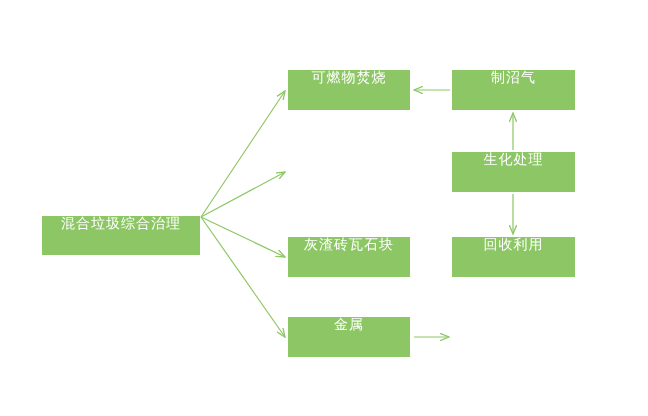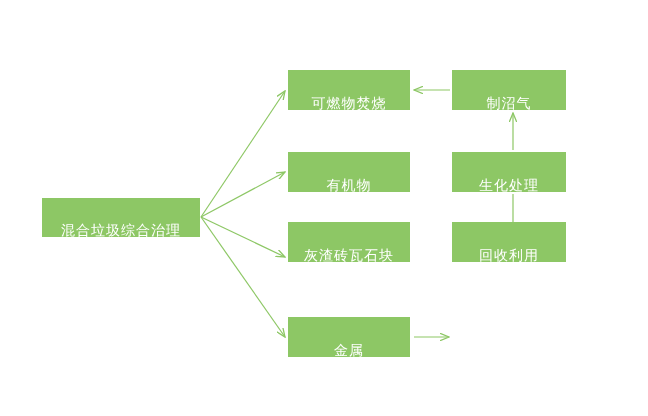--- a/index.html
+++ b/index.html
@@ -16,47 +16,47 @@
     height: 416px;
     background: #ffffff;
     overflow: hidden;
   }
   .node {
     position: absolute;
     box-sizing: border-box;
     background: #8DC765;
     color: #ffffff;
     display: flex;
-    align-items: flex-end;
+    align-items: flex-start;
     justify-content: center;
     font-size: 14px;
     letter-spacing: 1px;
     line-height: 1;
     white-space: nowrap;
     user-select: none;
   }
   .node-root {
     left: 42px;
-    top: 198px;
+    top: 216px;
     width: 158px;
     height: 39px;
   }
   .node-col1 {
     left: 288px;
     width: 122px;
     height: 40px;
   }
   .node-col2 {
     left: 452px;
-    width: 114px;
+    width: 123px;
     height: 40px;
   }
   .row1 { top: 70px; }
   .row2 { top: 152px; }
-  .row3 { top: 222px; }
+  .row3 { top: 237px; }
   .row4 { top: 317px; }
   #edges {
     position: absolute;
     left: 0;
     top: 0;
     width: 648px;
     height: 416px;
     pointer-events: none;
   }
 </style>
@@ -86,23 +86,20 @@
     <line x1="414" y1="337" x2="449" y2="337" stroke="#8DC765" stroke-width="1.2" marker-end="url(#arrowhead)"></line>
   </svg>
 
   <div class="node node-root">
     <span>混合垃圾综合治理</span>
   </div>
 
   <div class="node node-col1 row1">
     <span>可燃物焚烧</span>
   </div>
-  <div class="node node-col1 row2">
-    <span>有机物</span>
-  </div>
   <div class="node node-col1 row3">
     <span>灰渣砖瓦石块</span>
   </div>
   <div class="node node-col1 row4">
     <span>金属</span>
   </div>
 
   <div class="node node-col2 row1">
     <span>制沼气</span>
   </div>

